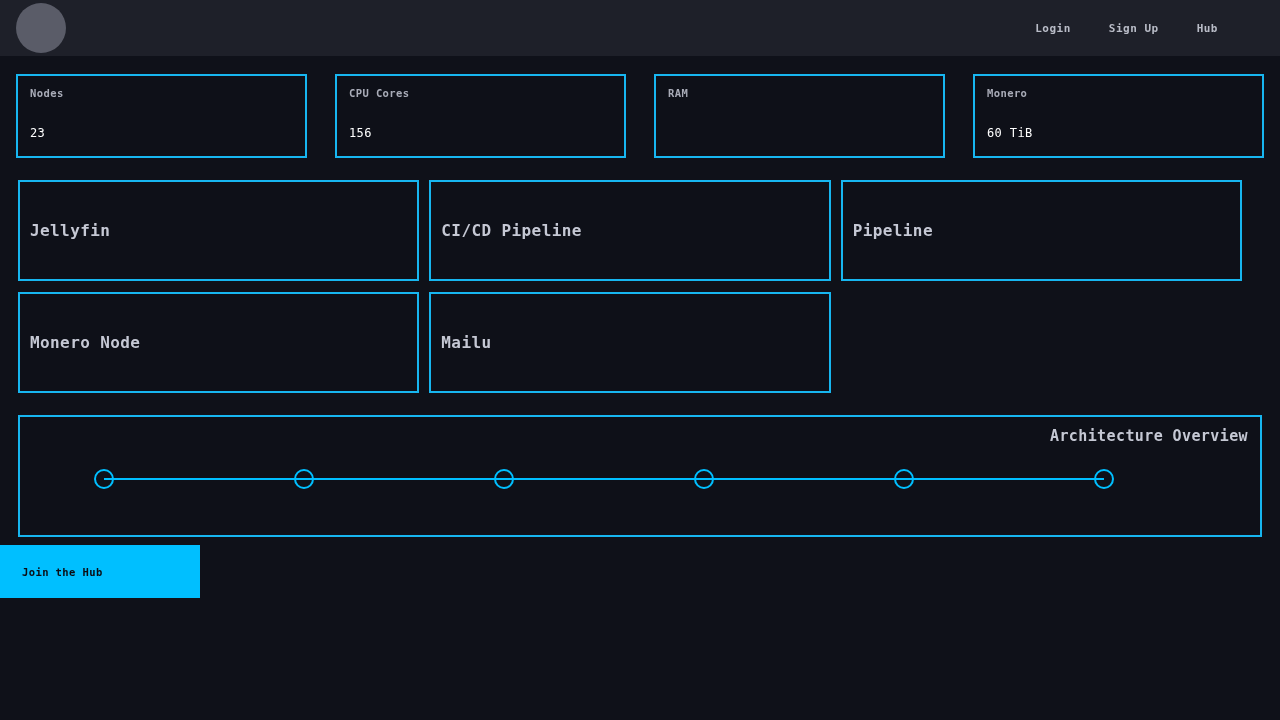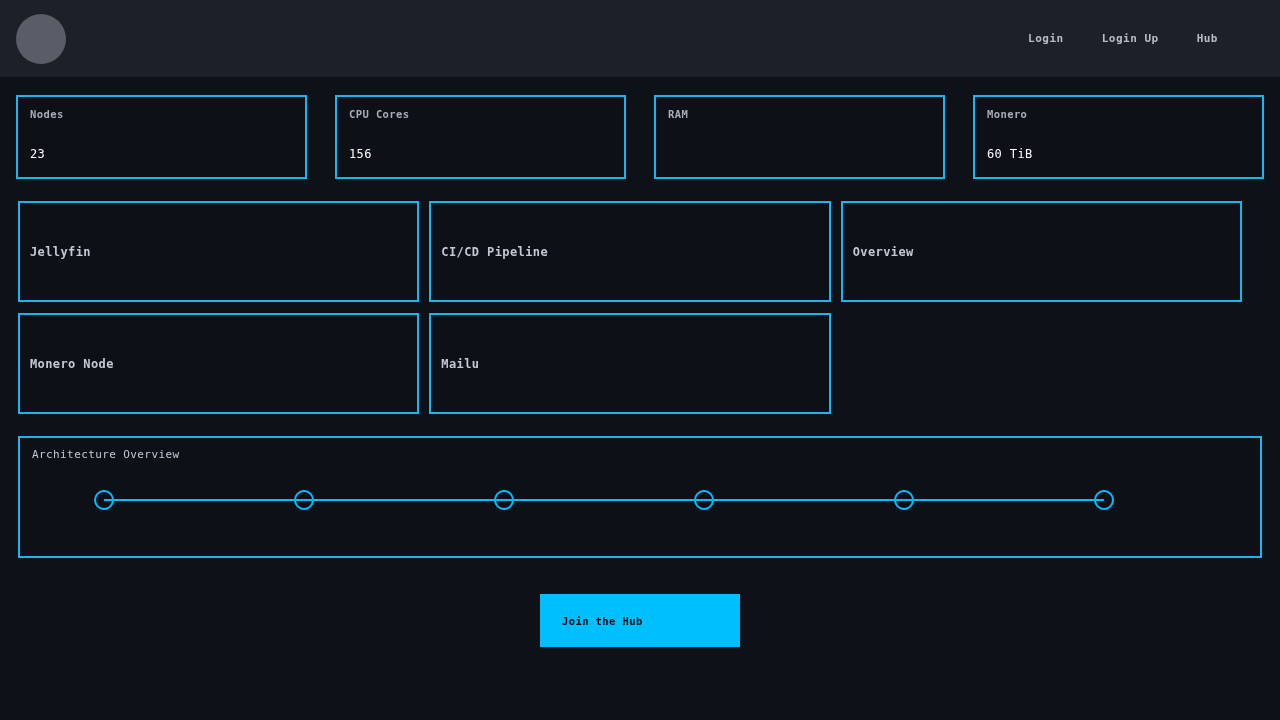--- a/index.html
+++ b/index.html
@@ -8,21 +8,21 @@
   html, body {
     width: 1280px;
     height: 720px;
     background: #0f1119;
     font-family: "DejaVu Sans Mono", "Liberation Mono", monospace;
     overflow: hidden;
   }
 
   
   .header {
-    height: 77px;
+    height: 56px;
     background: #1e2029;
     display: flex;
     align-items: center;
     justify-content: space-between;
     padding: 0 62px 0 16px;
   }
   .brand-avatar {
     width: 50px;
     height: 50px;
     border-radius: 50%;
@@ -84,53 +84,53 @@
     padding: 22px 38px 0 18px;
   }
   .service-card {
     height: 101px;
     padding: 0 10px;
     display: flex;
     align-items: center;
   }
   .service-name {
     color: #c5c8d4;
-    font-size: 12px;
+    font-size: 16px;
     font-weight: bold;
     letter-spacing: 0.4px;
   }
 
   
   .arch-section {
     padding: 22px 18px 0 18px;
   }
   .arch-panel {
     height: 122px;
     padding: 10px 12px;
     position: relative;
   }
   .arch-title {
     color: #c5c8d4;
-    font-size: 11px;
-    font-weight: normal;
-    letter-spacing: 0.4px;
+    font-size: 15px;
+    font-weight: bold;
+    letter-spacing: 0.4px;
+    text-align: right;
   }
   .arch-diagram {
     position: absolute;
     left: 0;
     top: 32px;
     width: 100%;
     height: 60px;
   }
 
   
   .cta-wrap {
     display: flex;
-    justify-content: center;
-    padding-top: 36px;
+    padding-top: 8px;
   }
   .cta-button {
     width: 200px;
     height: 53px;
     background: #00bfff;
     border: none;
     display: flex;
     align-items: center;
     padding-left: 22px;
     cursor: pointer;
@@ -141,21 +141,21 @@
     letter-spacing: 0.4px;
   }
 </style>
 </head>
 <body>
 
 <div class="header">
   <div class="brand-avatar"></div>
   <nav class="nav">
     <a class="nav-link">Login</a>
-    <a class="nav-link">Login Up</a>
+    <a class="nav-link">Sign Up</a>
     <a class="nav-link">Hub</a>
   </nav>
 </div>
 
 <div class="stats-row">
   <div class="panel stat-card">
     <div class="stat-label">Nodes</div>
     <div class="stat-value">23</div>
   </div>
   <div class="panel stat-card">
@@ -172,21 +172,21 @@
 </div>
 
 <div class="services-grid">
   <div class="panel service-card">
     <span class="service-name">Jellyfin</span>
   </div>
   <div class="panel service-card">
     <span class="service-name">CI/CD Pipeline</span>
   </div>
   <div class="panel service-card">
-    <span class="service-name">Overview</span>
+    <span class="service-name">Pipeline</span>
   </div>
   <div class="panel service-card">
     <span class="service-name">Monero Node</span>
   </div>
   <div class="panel service-card">
     <span class="service-name">Mailu</span>
   </div>
 </div>
 
 <div class="arch-section">

